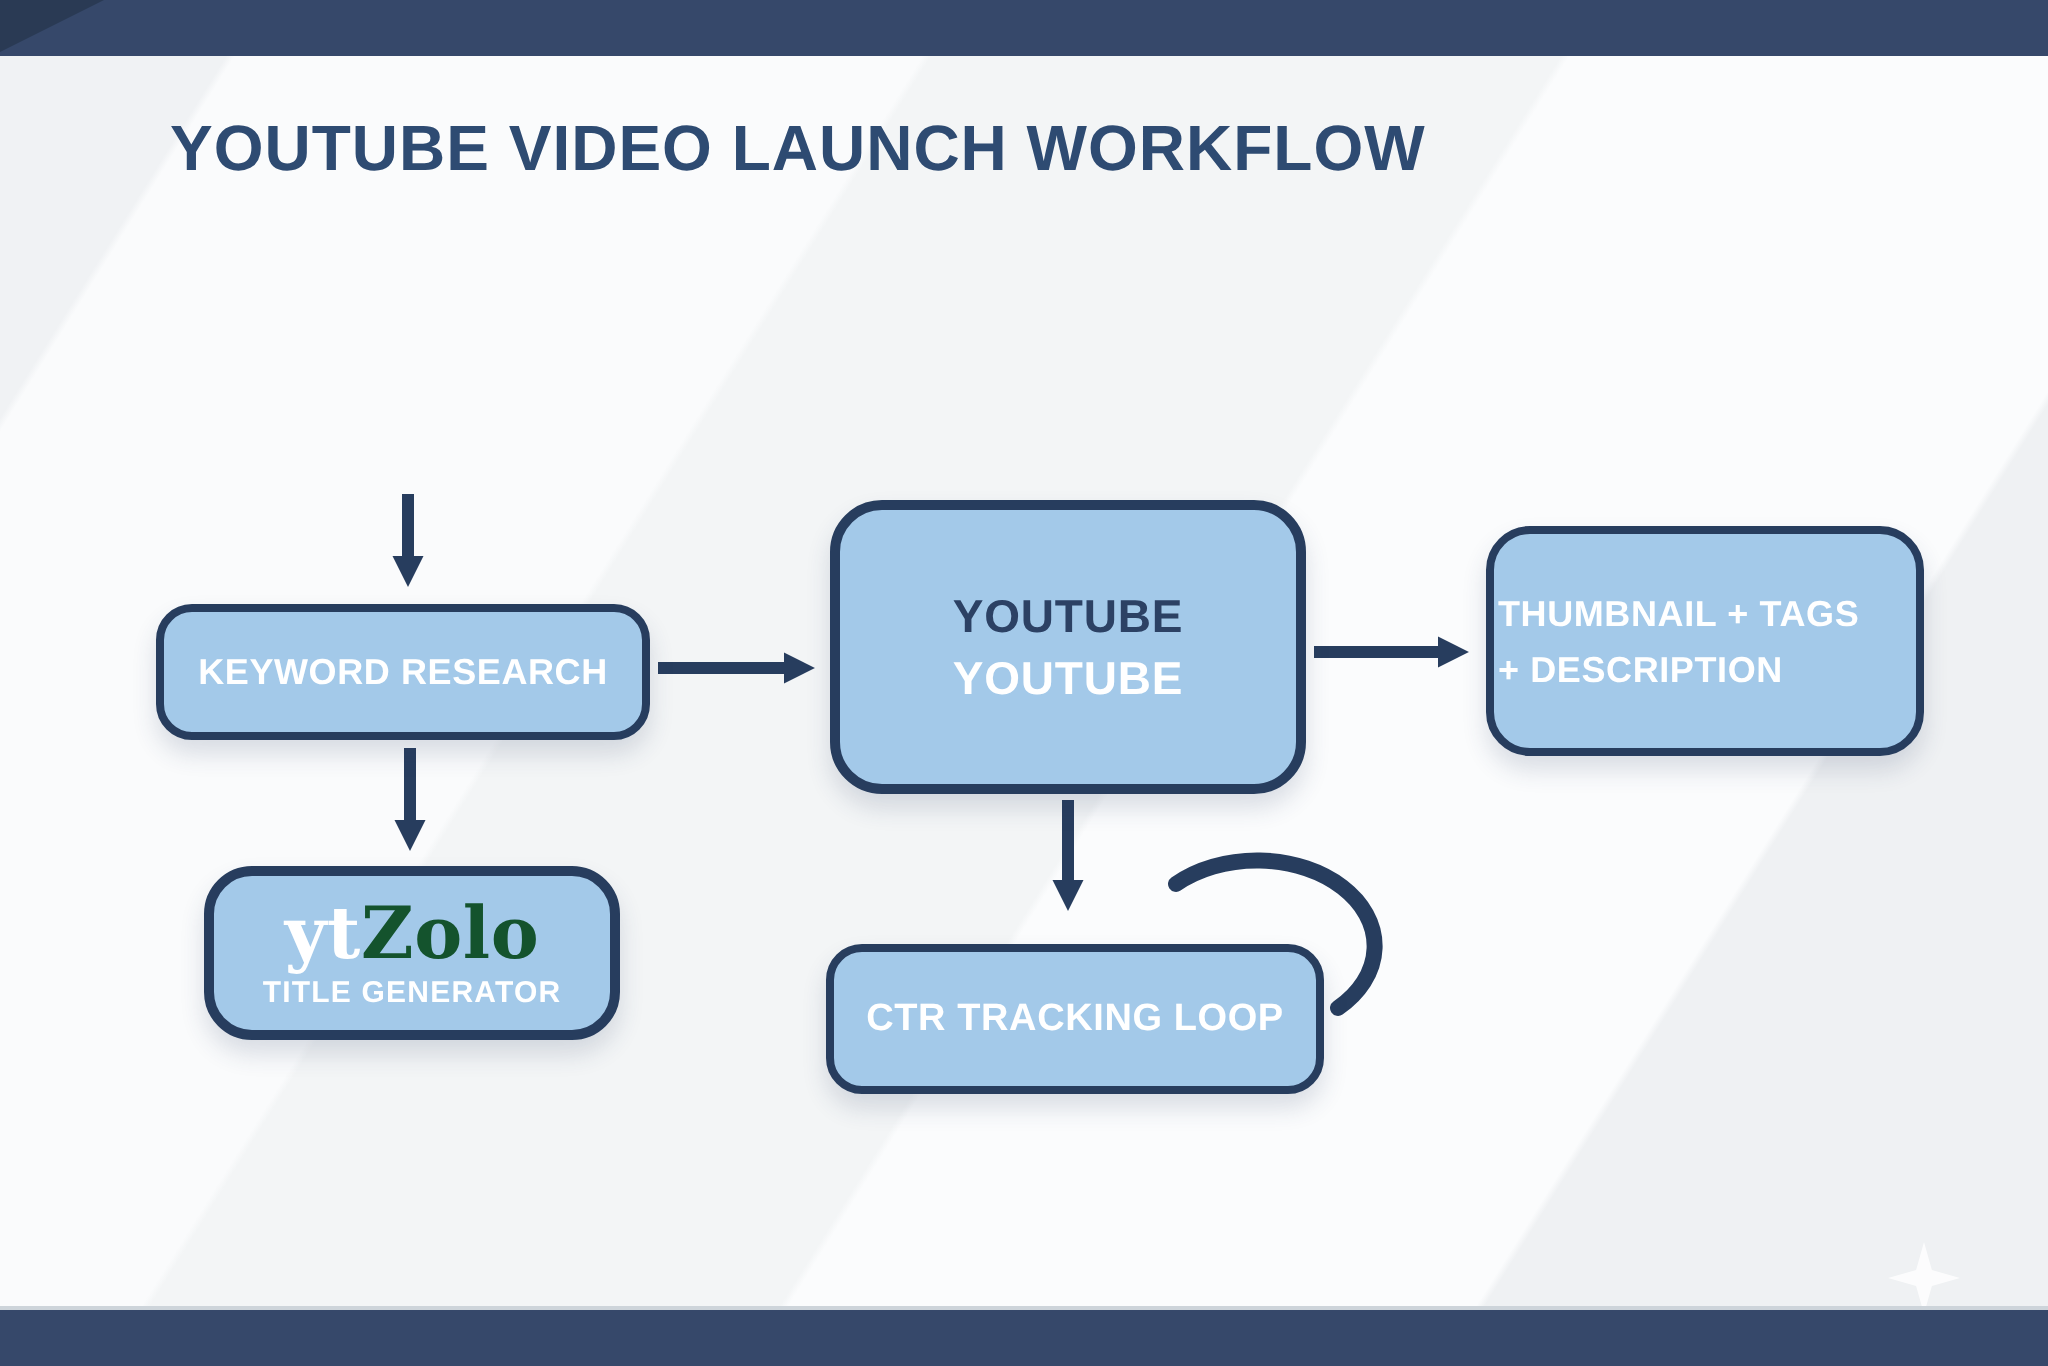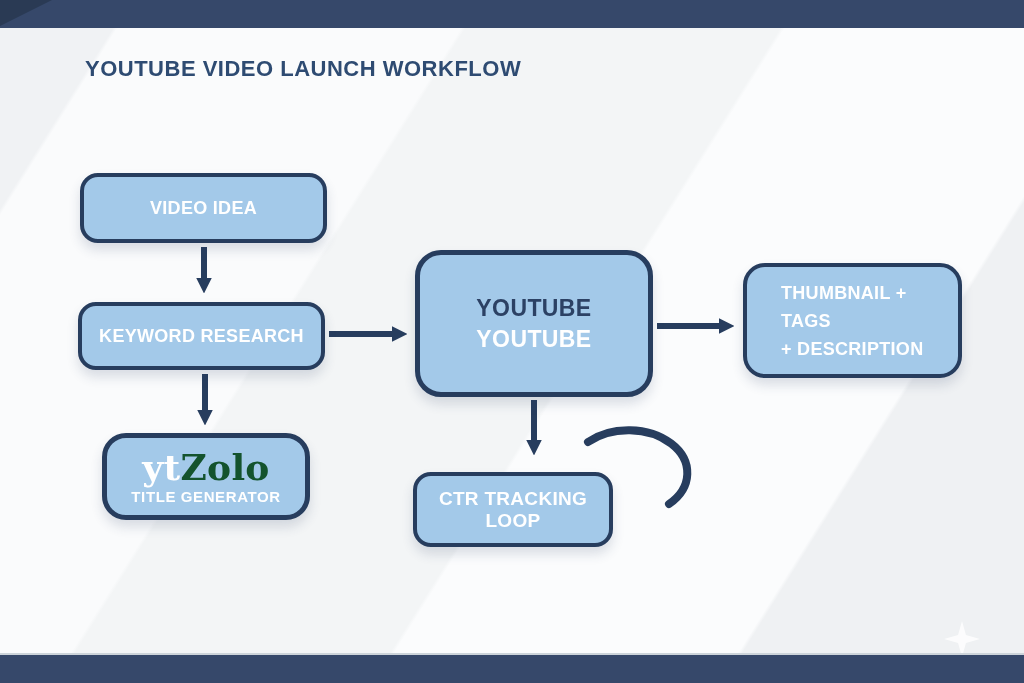--- a/index.html
+++ b/index.html
@@ -22,21 +22,21 @@
   }
   .top-bar{top:0;}
   .bottom-bar{bottom:0;border-top:2px solid #cdd4da;}
   .corner-tri{
     position:absolute;left:0;top:0;width:52px;height:26px;
     background:#2a3a54;
     clip-path:polygon(0 0,100% 0,0 100%);
   }
   .title{
     position:absolute;left:85px;top:56px;margin:0;
-    font-size:22px;font-weight:700;letter-spacing:.5px;
+    font-size:32px;font-weight:700;letter-spacing:.5px;
     color:#2e4b72;
   }
   .node{
     position:absolute;box-sizing:border-box;
     background:#a3c9e9;
     border:4px solid #273d5e;
     border-radius:18px;
     display:flex;align-items:center;justify-content:center;
     color:#ffffff;font-weight:700;letter-spacing:.3px;
     box-shadow:0 7px 12px rgba(44,65,100,.16);
@@ -45,22 +45,22 @@
   .node-video-idea{left:80px;top:173px;width:247px;height:70px;font-size:18px;}
   .node-keyword{left:78px;top:302px;width:247px;height:68px;font-size:18px;}
   .node-ytzolo{left:102px;top:433px;width:208px;height:87px;flex-direction:column;border-radius:24px;border-width:5px;}
   .brand{font-family:"DejaVu Serif", serif;font-size:36px;line-height:1.0;font-weight:700;}
   .brand-yt{color:#ffffff;text-align:center;}
   .brand-zolo{color:#14532d;}
   .brand-sub{font-size:15px;letter-spacing:.6px;margin-top:3px;}
   .node-upload{left:415px;top:250px;width:238px;height:147px;flex-direction:column;border-radius:26px;border-width:5px;font-size:23px;line-height:31px;letter-spacing:.4px;}
   .upload-l1{color:#2c4164;}
   .upload-l2{color:#ffffff;}
-  .node-thumb{left:743px;top:263px;width:219px;height:115px;border-radius:22px;font-size:18px;line-height:28px;justify-content:flex-start;padding-left:34px;text-align:left;}
-  .node-ctr{left:413px;top:472px;width:200px;height:75px;font-size:19px;}
+  .node-thumb{left:743px;top:263px;width:219px;height:115px;border-radius:22px;font-size:18px;line-height:28px;justify-content:flex-start;padding-left:2px;text-align:left;}
+  .node-ctr{left:413px;top:472px;width:249px;height:75px;font-size:19px;}
   .connectors{position:absolute;left:0;top:0;pointer-events:none;}
   .sparkle{
     position:absolute;left:944px;top:621px;width:36px;height:36px;
     background:#ffffff;opacity:.8;
     clip-path:polygon(50% 0,61% 39%,100% 50%,61% 61%,50% 100%,39% 61%,0 50%,39% 39%);
   }
 </style>
 </head>
 <body>
 
@@ -81,23 +81,20 @@
     <g stroke="#273d5e" stroke-width="6" fill="none">
       <path d="M204,247 V281" marker-end="url(#ah)"></path>
       <path d="M205,374 V413" marker-end="url(#ah)"></path>
       <path d="M329,334 H395" marker-end="url(#ah)"></path>
       <path d="M657,326 H722" marker-end="url(#ah)"></path>
       <path d="M534,400 V443" marker-end="url(#ah)"></path>
       <path d="M588,442 A55,40 0 1 1 669,504" stroke-width="8" stroke-linecap="round"></path>
     </g>
   </svg>
 
-  <div class="node node-video-idea">
-    <span>VIDEO IDEA</span>
-  </div>
 
   <div class="node node-keyword">
     <span>KEYWORD RESEARCH</span>
   </div>
 
   <div class="node node-ytzolo">
     <div class="brand">
       <span class="brand-yt">yt</span><span class="brand-zolo">Zolo</span>
     </div>
     <div class="brand-sub">TITLE GENERATOR</div>

